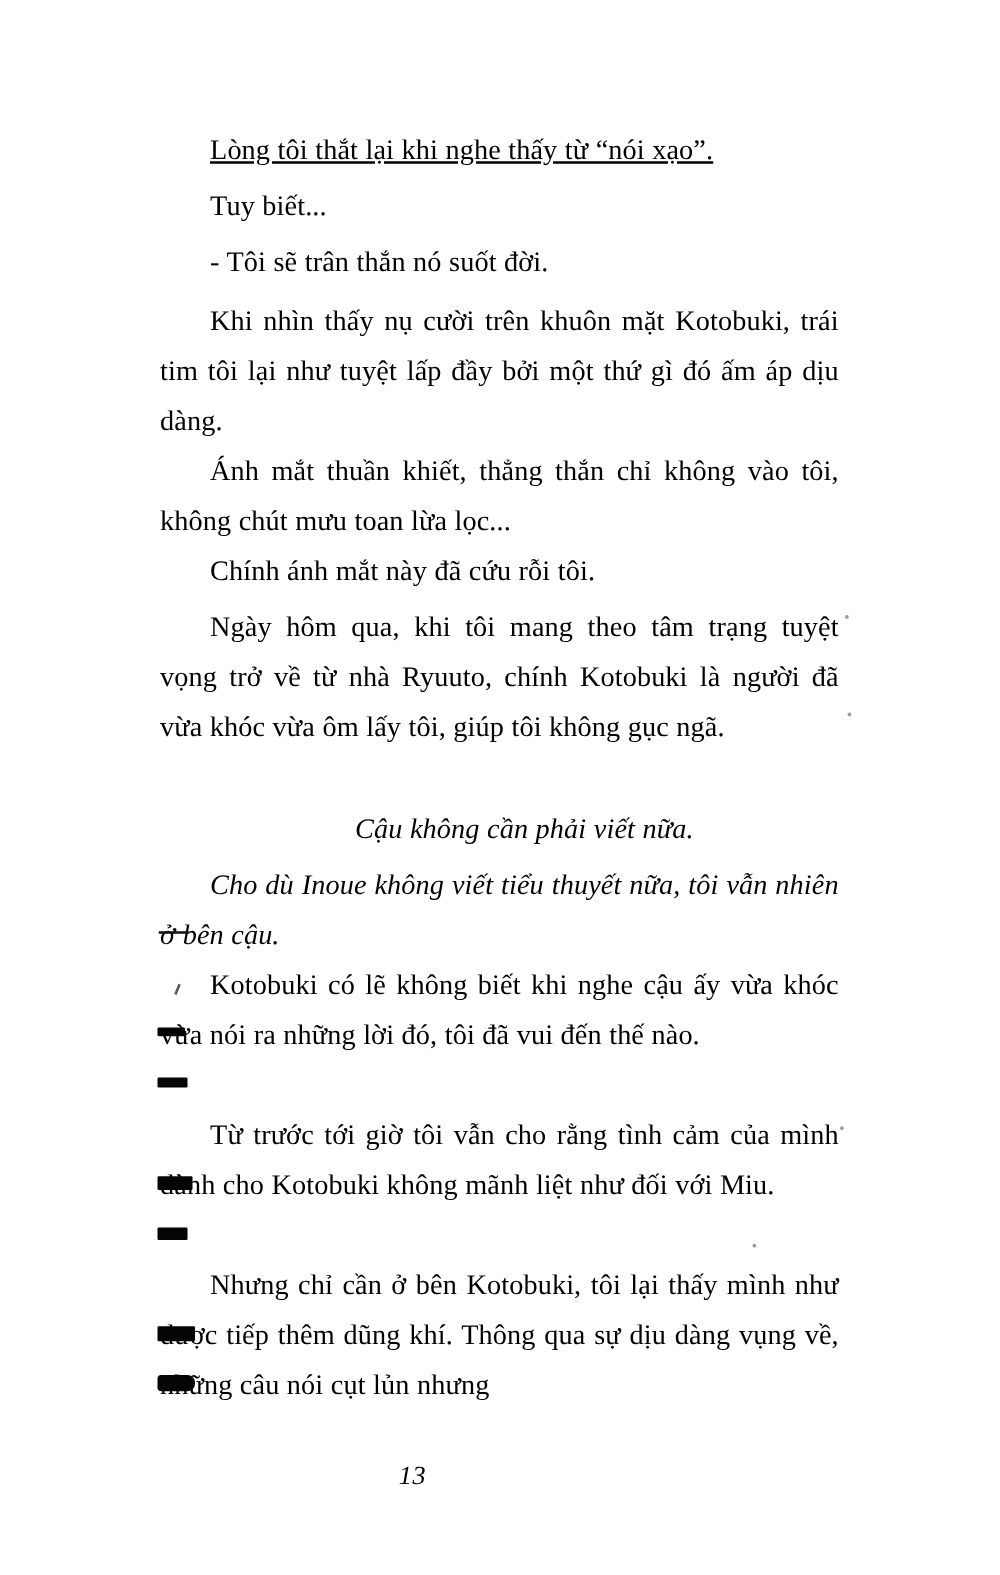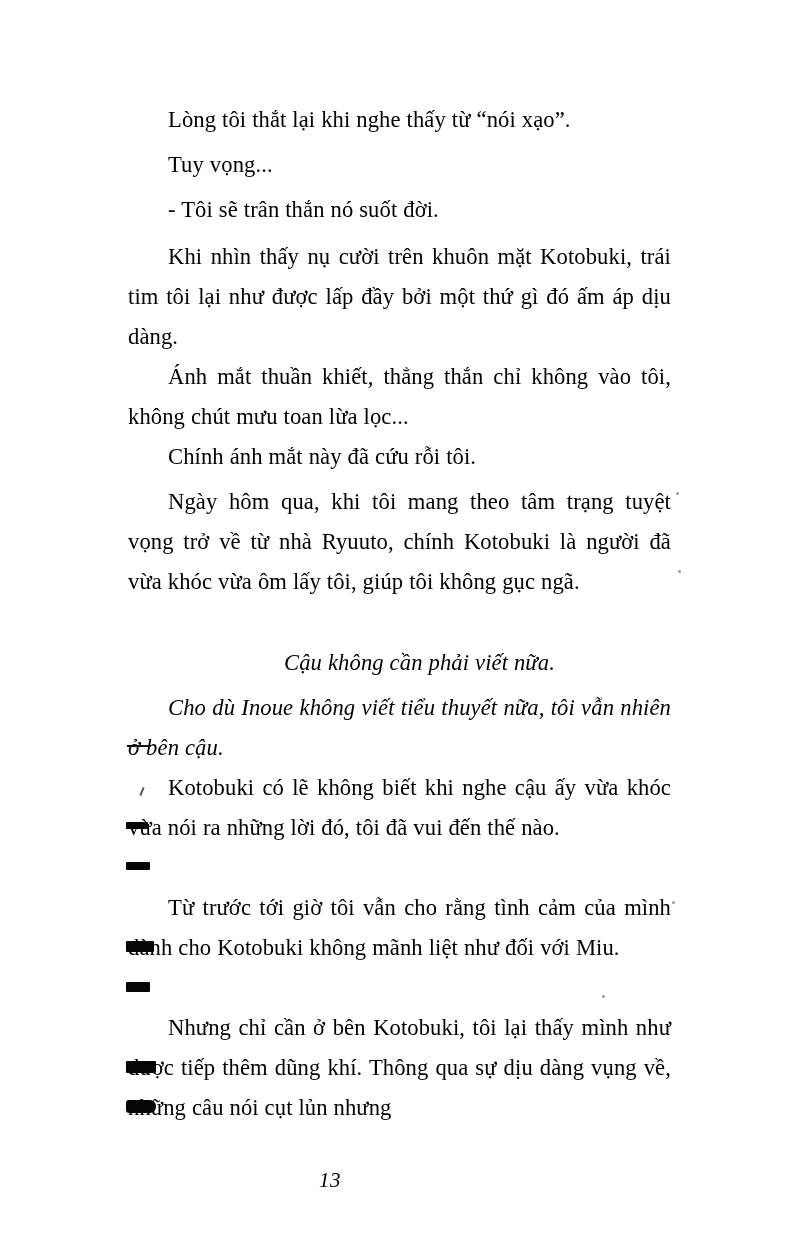--- a/index.html
+++ b/index.html
@@ -102,27 +102,27 @@
     pointer-events: none;
   }
 </style>
 </head>
 <body>
 
 <div class="page">
 
   <div class="text-block">
 
-    <p class="para single abs" style="top:0px;">Lòng tôi thắt lại khi nghe thấy từ “nói xạo”.</p>
+    <p class="para single abs" style="top:0px;text-decoration:underline;">Lòng tôi thắt lại khi nghe thấy từ “nói xạo”.</p>
 
-    <p class="para single abs" style="top:45px;">Tuy vọng...</p>
+    <p class="para single abs" style="top:45px;">Tuy biết...</p>
 
     <p class="para single abs" style="top:90px;">- Tôi sẽ trân thắn nó suốt đời.</p>
 
-    <p class="para last-line-left abs" style="top:137px;">Khi nhìn thấy nụ cười trên khuôn mặt Kotobuki, trái tim tôi lại như được lấp đầy bởi một thứ gì đó ấm áp dịu dàng.</p>
+    <p class="para last-line-left abs" style="top:137px;">Khi nhìn thấy nụ cười trên khuôn mặt Kotobuki, trái tim tôi lại như tuyệt lấp đầy bởi một thứ gì đó ấm áp dịu dàng.</p>
 
     <p class="para last-line-left abs" style="top:257px;">Ánh mắt thuần khiết, thẳng thắn chỉ không vào tôi, không chút mưu toan lừa lọc...</p>
 
     <p class="para single abs" style="top:337px;">Chính ánh mắt này đã cứu rỗi tôi.</p>
 
     <p class="para last-line-left abs" style="top:382px;">Ngày hôm qua, khi tôi mang theo tâm trạng tuyệt vọng trở về từ nhà Ryuuto, chính Kotobuki là người đã vừa khóc vừa ôm lấy tôi, giúp tôi không gục ngã.</p>
 
     <p class="para single italic abs" style="top:543px;text-align:center;">Cậu không cần phải viết nữa.</p>
 
     <p class="para last-line-left italic abs" style="top:588px;">Cho dù Inoue không viết tiểu thuyết nữa, tôi vẫn nhiên ở bên cậu.</p>

